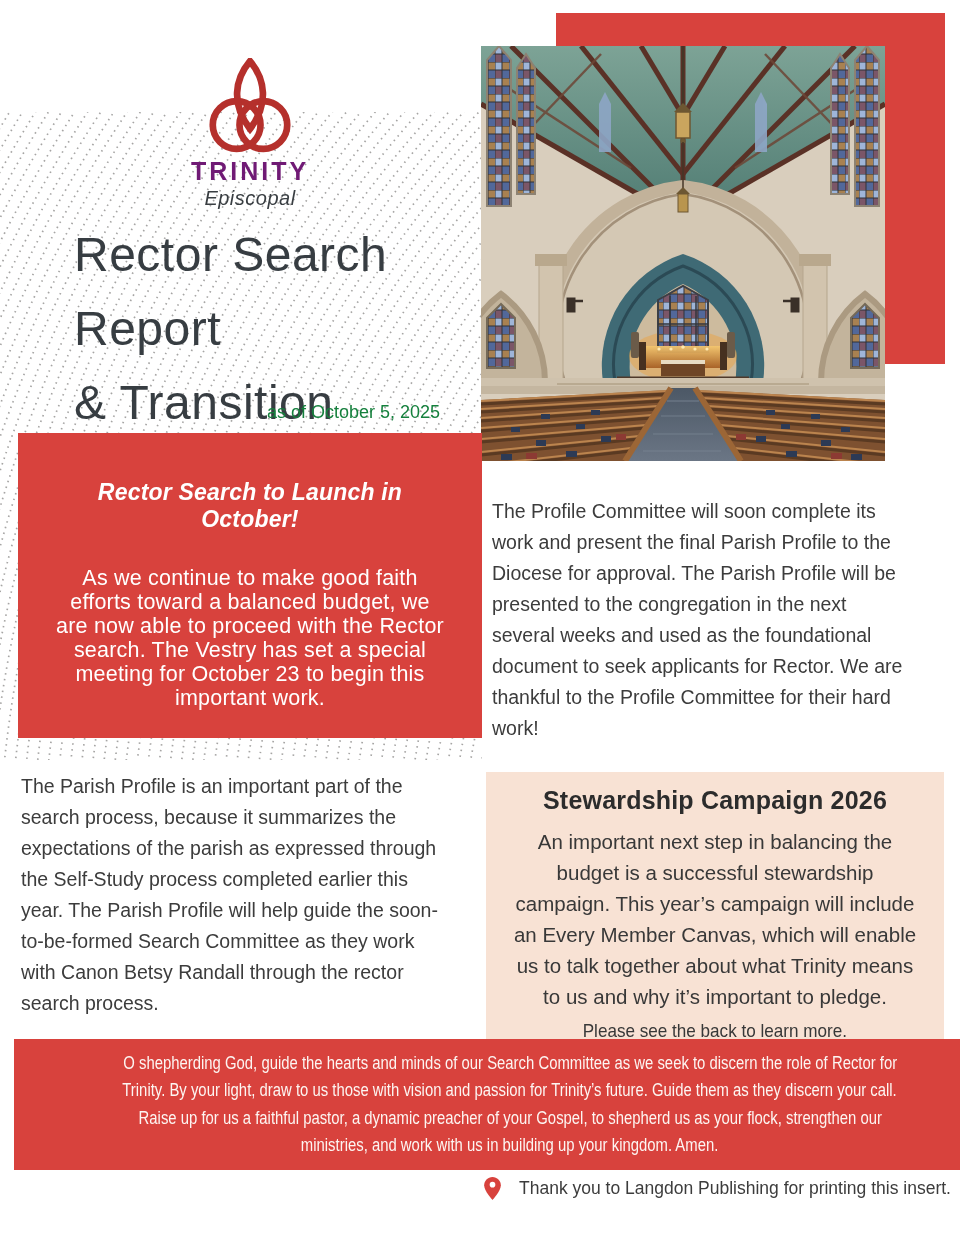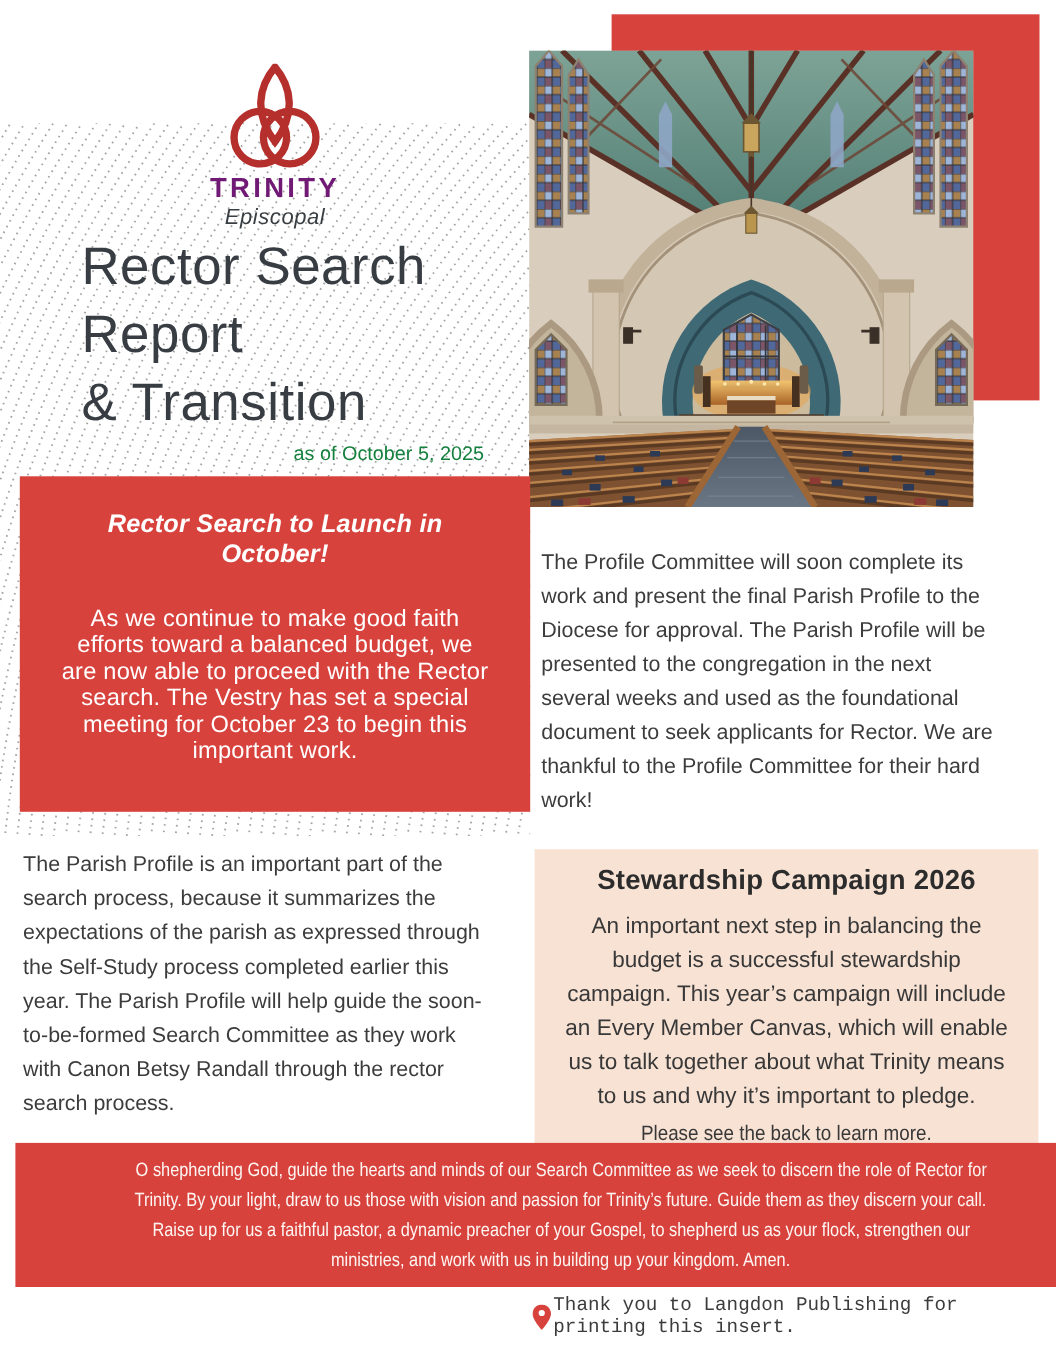--- a/index.html
+++ b/index.html
@@ -11,31 +11,31 @@
   
   .waves{position:absolute;left:0;top:0;width:960px;height:1242px;z-index:0;}
   .waves circle{fill:none;stroke:#4e4c49;stroke-width:1.7;stroke-dasharray:1.5 4.4;opacity:.5;}
   
   .logo{position:absolute;left:190px;top:58px;width:120px;text-align:center;z-index:2;}
   .logo svg{display:block;margin:0 auto;}
   .brand{margin-top:4px;font-size:25px;font-weight:bold;letter-spacing:3px;color:#701a75;}
   .brand-sub{font-size:20px;font-style:italic;color:#393e42;letter-spacing:.5px;margin-top:1px;}
   .title{position:absolute;left:74px;top:212px;z-index:2;margin:0;
     font-size:48px;font-weight:400;line-height:62px;color:#373d42;letter-spacing:.5px;}
-  .title span{display:block;}
+  .title span{display:block;margin-top:12px;}
   .date-note{position:absolute;left:240px;top:402px;width:200px;text-align:right;
     font-size:18px;color:#15803d;z-index:2;}
   
   .photo-backdrop{position:absolute;left:556px;top:13px;width:389px;height:351px;
     background:var(--red);z-index:1;}
   .photo{position:absolute;left:481px;top:46px;width:404px;height:415px;margin:0;z-index:2;}
   .photo svg{display:block;width:404px;height:415px;}
   
   .announce{position:absolute;left:18px;top:433px;width:464px;height:305px;
-    background:var(--red);z-index:2;box-sizing:border-box;padding:30px 37px 0;
+    background:var(--red);z-index:2;box-sizing:border-box;padding:46px 37px 0;
     color:#ffffff;text-align:center;}
   .announce h2{margin:0;font-size:23px;font-style:italic;font-weight:bold;letter-spacing:.2px;}
   .announce p{margin:33px 0 0;font-size:21.5px;line-height:24px;letter-spacing:.2px;}
   
   .para{position:absolute;margin:0;font-size:19.5px;line-height:31px;color:#3c3c3c;z-index:2;}
   .para-right{left:492px;top:496px;width:412px;}
   .para-left{left:21px;top:771px;width:418px;}
   
   .steward{position:absolute;left:486px;top:740px;width:458px;height:298px;
     background:var(--peach);z-index:2;box-sizing:border-box;padding:14px 26px 16px;
@@ -43,21 +43,21 @@
   .steward h2{margin:0;font-size:25px;font-weight:bold;color:#2c2c2c;letter-spacing:.2px;}
   .steward p{margin:11px 0 0;font-size:20.5px;line-height:31px;}
   .steward .note{margin-top:3px;font-size:19px;display:inline-block;transform:scaleX(.9);transform-origin:center;}
   
   .prayer{position:absolute;left:14px;top:1039px;width:930px;height:131px;
     background:var(--red);z-index:2;display:flex;flex-direction:column;
     justify-content:center;align-items:center;color:#fdf5f2;padding-left:31px;}
   .prayer div{white-space:nowrap;font-size:17.5px;line-height:27.5px;
     transform:scaleX(.85);transform-origin:center;}
   
-  .thanks{position:absolute;left:484px;top:1177px;display:flex;align-items:center;gap:2px;z-index:2;font-family:Liberation Mono, monospace;}
+  .thanks{position:absolute;left:484px;top:1177px;display:flex;align-items:center;gap:18px;z-index:2;}
   .thanks svg{flex:0 0 auto;}
   .thanks span{font-size:17.5px;color:#3c3c3c;}
   :root{--red:#d8423d;--peach:#f8e2d4;}
 </style>
 </head>
 <body>
 
 <div class="page">
 
   <svg class="waves" aria-hidden="true">

